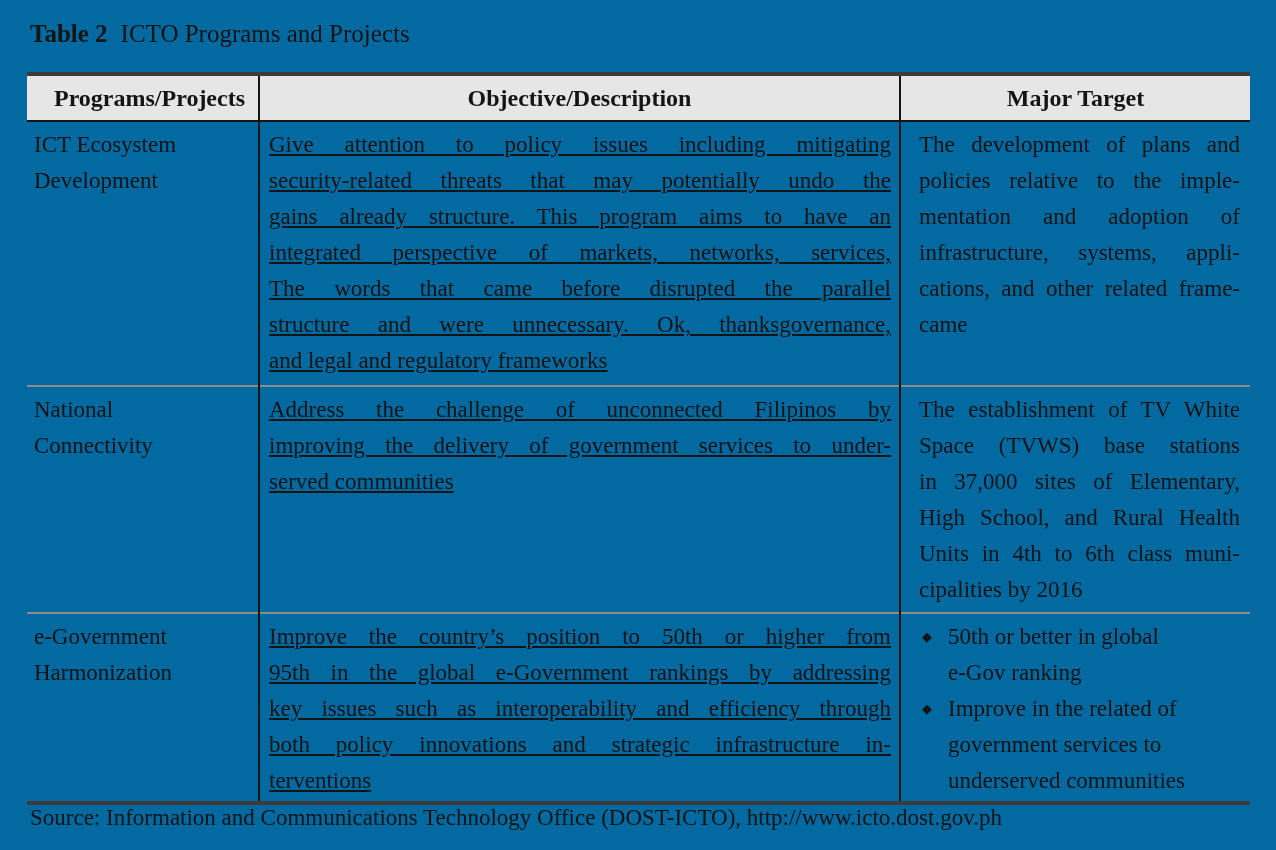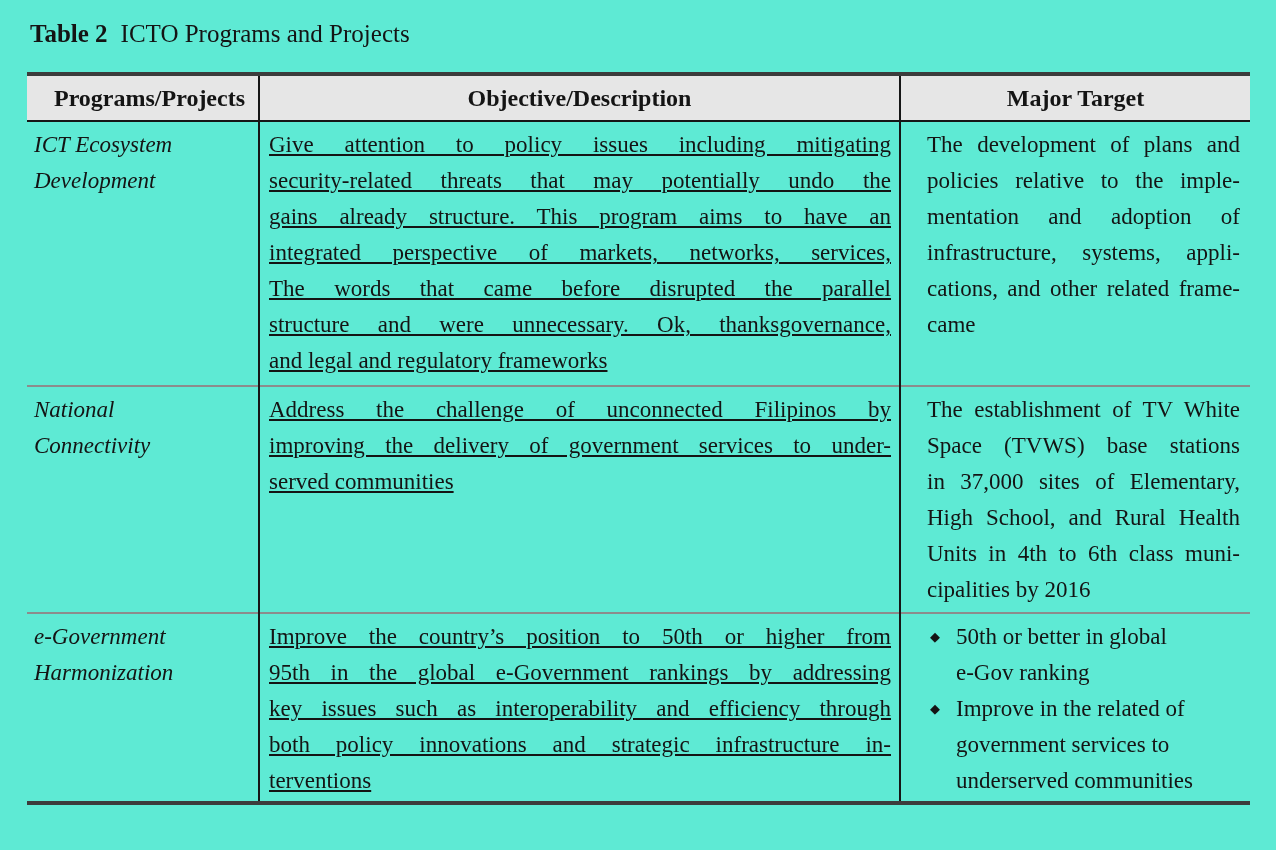--- a/index.html
+++ b/index.html
@@ -7,21 +7,21 @@
     padding: 0;
     background: #ffffff;
     color: #141414;
     font-family: "Liberation Serif", "DejaVu Serif", serif;
   }
   .page {
     position: relative;
     width: 1276px;
     height: 850px;
     overflow: hidden;
-    background: #5eead4;
+    background: #0369a1;
   }
   .caption {
     position: absolute;
     left: 30px;
     top: 18px;
     font-size: 25px;
     line-height: 32px;
     white-space: nowrap;
   }
   .caption .cap-label { font-weight: bold; margin-right: 13px; }
@@ -56,23 +56,23 @@
 
   tbody td {
     vertical-align: top;
     padding-top: 5px;
   }
   tbody tr + tr td { border-top: 2px solid #8c8c8c; }
   tbody tr:nth-child(1) td { height: 257px; }
   tbody tr:nth-child(2) td { height: 219px; }
   tbody tr:nth-child(3) td { height: 181px; }
 
-  td.c1 { padding-left: 7px;  padding-right: 6px; font-style: italic;  }
+  td.c1 { padding-left: 7px;  padding-right: 6px;  }
   td.c2 { padding-left: 9px;  padding-right: 8px; text-decoration: underline;  }
-  td.c3 { padding-left: 26px;  padding-right: 10px; }
+  td.c3 { padding-left: 18px;  padding-right: 10px; }
 
   .tline {
     line-height: 36px;
     white-space: nowrap;
   }
   td.c2 .tline, td.c3 .tline { white-space: normal; }
   .tline.j {
     text-align: justify;
     text-align-last: justify;
     -moz-text-align-last: justify;
@@ -188,14 +188,15 @@
                 <div class="tline">Improve in the related of</div>
                 <div class="tline">government services to</div>
                 <div class="tline">underserved communities</div>
               </div>
             </div>
           </td>
         </tr>
       </tbody>
   </table>
 
+  <div class="source-note">Source: Information and Communications Technology Office (DOST-ICTO), http://www.icto.dost.gov.ph</div>
 
 </div>
 
 </body></html>

